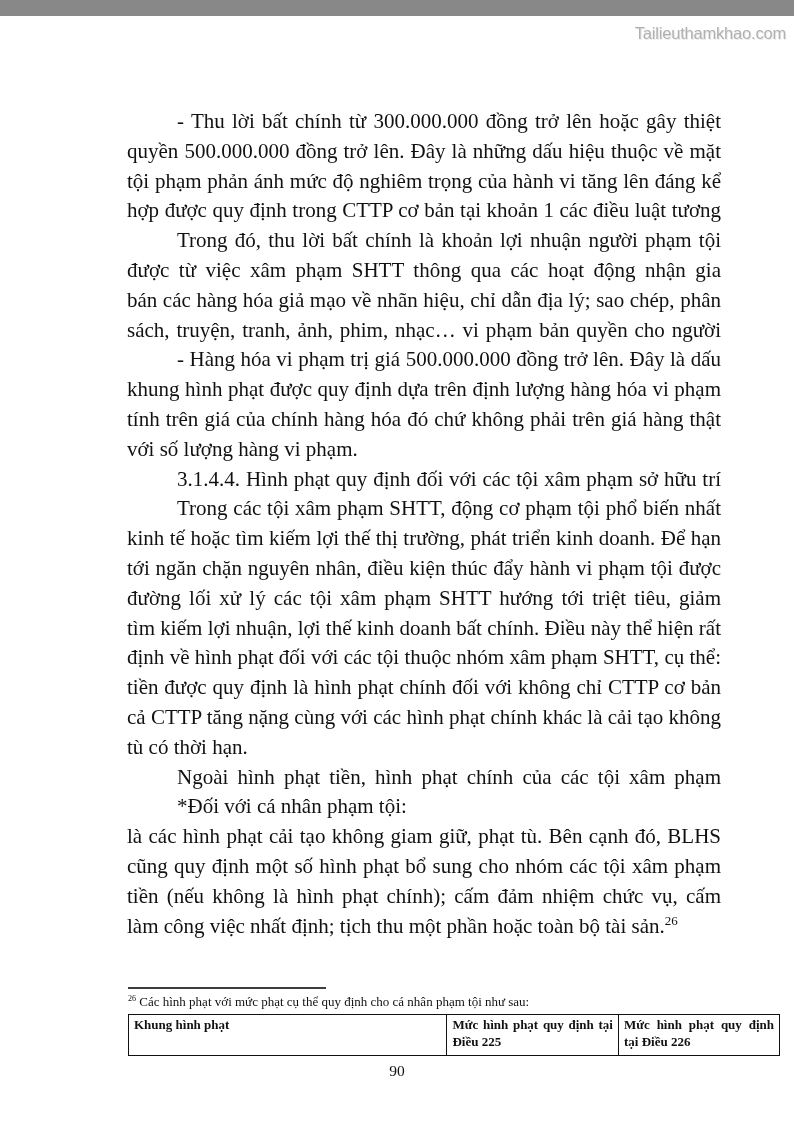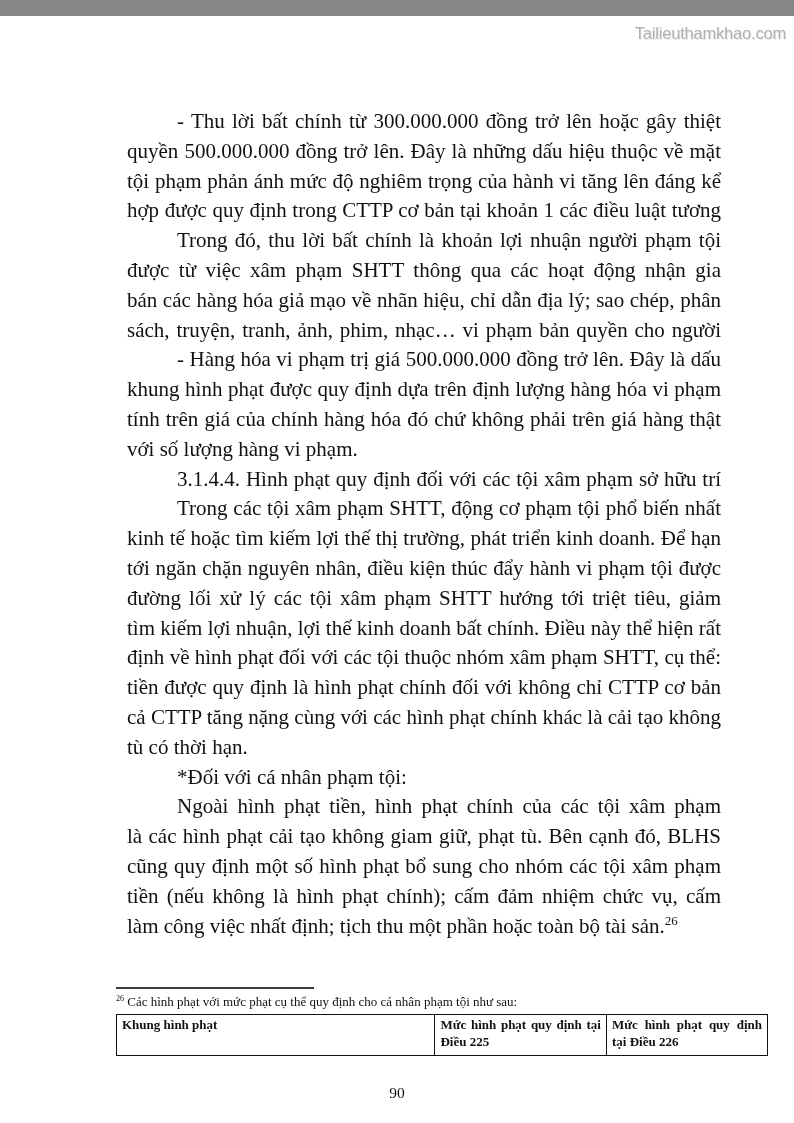--- a/index.html
+++ b/index.html
@@ -31,21 +31,21 @@
     text-align:justify;
     text-align-last:justify;
     white-space:nowrap;
   }
   .ln.just{white-space:normal;}
   .ln.end{text-align-last:left;white-space:normal;}
   .ln.ind{padding-left:50px;}
   .ln.head{}
   sup{font-size:0.62em;line-height:0;}
   .footnote-block{
-    position:absolute;left:116px;top:971px;width:600px;
+    position:absolute;left:128px;top:971px;width:600px;
   }
   .fn-sep{
     width:198px;height:2px;background:#3d3d3d;margin:0 0 5px 0;
   }
   .fn-line{
     font-size:13px;line-height:16px;margin:0 0 4px 0;color:#111;
   }
   table.fn-table{
     width:652px;border-collapse:collapse;table-layout:fixed;
     font-size:13px;
@@ -55,21 +55,21 @@
     vertical-align:top;
     padding:1px 5px 3px 5px;
     font-weight:bold;
     line-height:17px;
     height:36px;
   }
   td.c1{width:49.7%;}
   td.c2{width:26.0%;text-align:justify;}
   td.c3{width:24.3%;text-align:justify;}
   .page-number{
-    position:absolute;top:1068px;left:0;width:794px;
+    position:absolute;top:1046px;left:0;width:794px;
     text-align:center;font-size:15.5px;
   }
 </style>
 </head>
 <body>
 
 <div class="page">
 
   <div class="watermark">Tailieuthamkhao.com</div>
 
@@ -95,23 +95,23 @@
     <div class="ln just ind">Trong các tội xâm phạm SHTT, động cơ phạm tội phổ biến nhất là lợi nhuận</div>
     <div class="ln just">kinh tế hoặc tìm kiếm lợi thế thị trường, phát triển kinh doanh. Để hạn chế, hướng</div>
     <div class="ln just">tới ngăn chặn nguyên nhân, điều kiện thúc đẩy hành vi phạm tội được thực hiện,</div>
     <div class="ln just">đường lối xử lý các tội xâm phạm SHTT hướng tới triệt tiêu, giảm thiểu động cơ</div>
     <div class="ln just">tìm kiếm lợi nhuận, lợi thế kinh doanh bất chính. Điều này thể hiện rất rõ trong quy</div>
     <div class="ln just">định về hình phạt đối với các tội thuộc nhóm xâm phạm SHTT, cụ thể: hình phạt</div>
     <div class="ln just">tiền được quy định là hình phạt chính đối với không chỉ CTTP cơ bản mà bao gồm</div>
     <div class="ln just">cả CTTP tăng nặng cùng với các hình phạt chính khác là cải tạo không giam giữ và</div>
     <div class="ln end">tù có thời hạn.</div>
 
+    <div class="ln just ind">Ngoài hình phạt tiền, hình phạt chính của các tội xâm phạm SHTT còn có thể</div>
+
     <div class="ln end ind">*Đối với cá nhân phạm tội:</div>
-
-    <div class="ln just ind">Ngoài hình phạt tiền, hình phạt chính của các tội xâm phạm SHTT còn có thể</div>
     <div class="ln just">là các hình phạt cải tạo không giam giữ, phạt tù. Bên cạnh đó, BLHS hiện hành</div>
     <div class="ln just">cũng quy định một số hình phạt bổ sung cho nhóm các tội xâm phạm SHTT là: phạt</div>
     <div class="ln just">tiền (nếu không là hình phạt chính); cấm đảm nhiệm chức vụ, cấm hành nghề hoặc</div>
     <div class="ln end">
       <span>làm công việc nhất định; tịch thu một phần hoặc toàn bộ tài sản.</span><sup>26</sup>
     </div>
   </div>
 
   <div class="footnote-block">
     <div class="fn-sep"></div>

